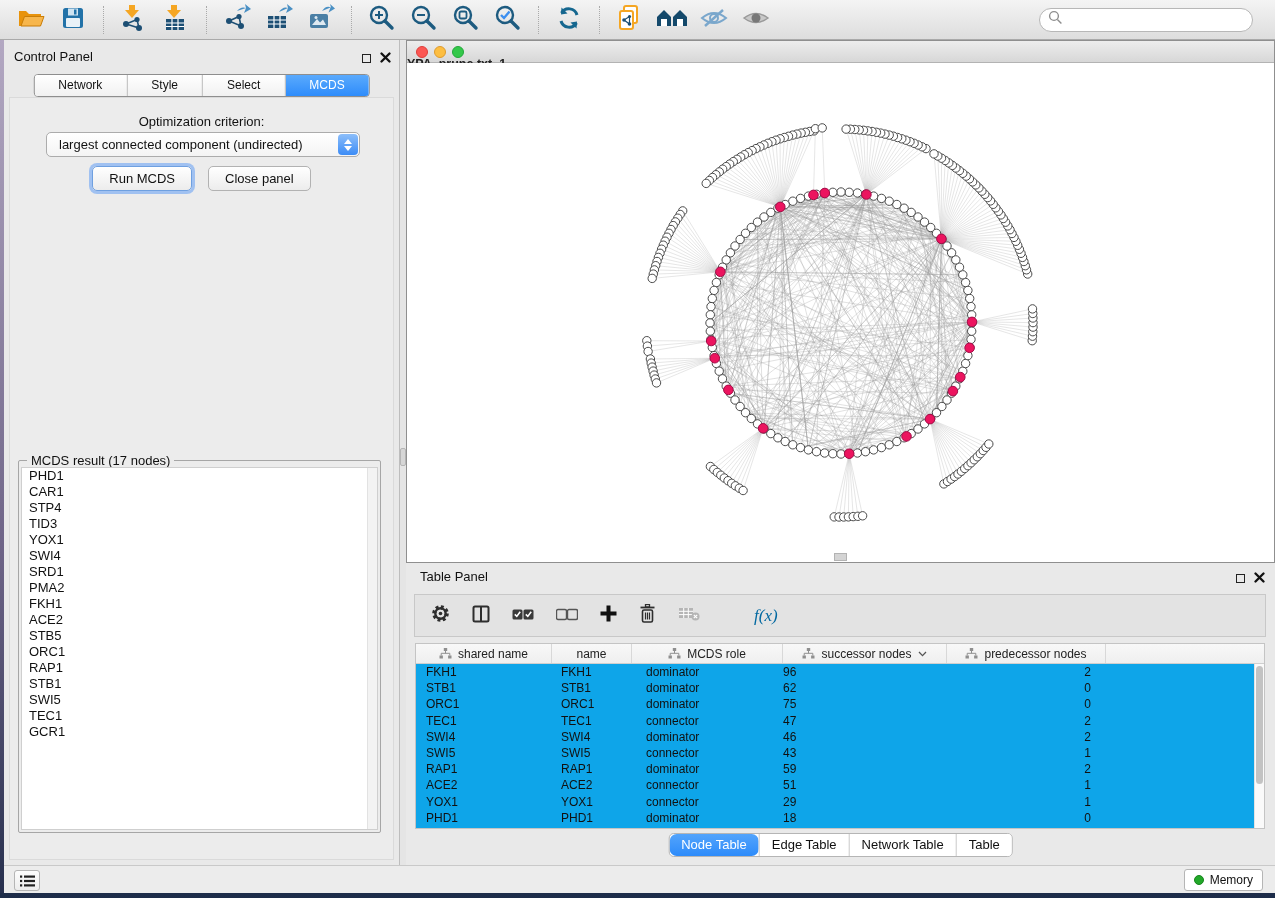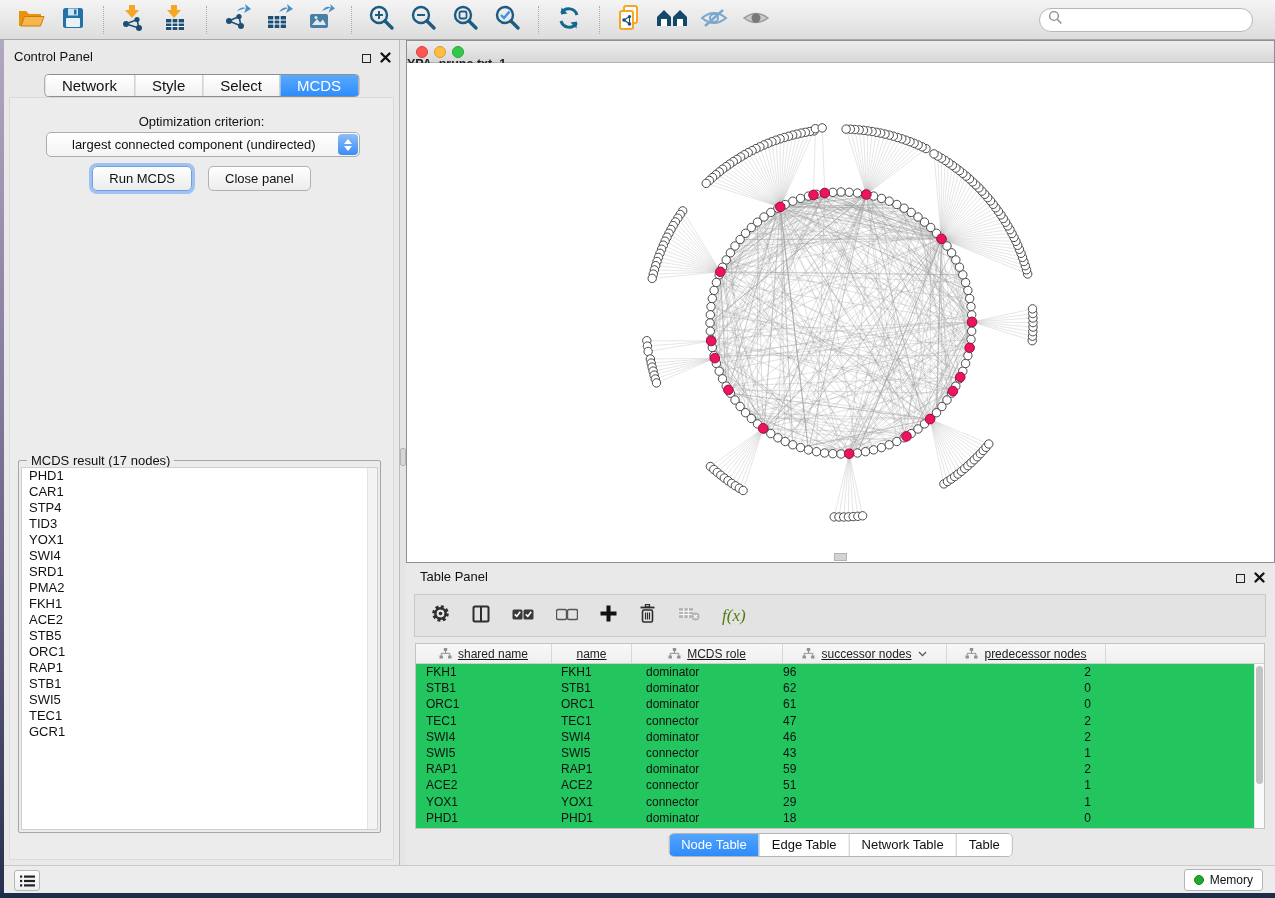--- a/index.html
+++ b/index.html
@@ -20,29 +20,29 @@
 
   
   .control-panel { position:absolute; left:4px; top:40px; width:396px; height:825px;
     background:#e9e9e9; border-right:1px solid #bdbdbd; }
   .cp-header { position:absolute; left:0; top:0; right:0; height:30px;padding-left:12px; }
   .cp-title { position:absolute; left:10px; top:9px; font-size:13px; color:#111; }
   .win-ctrls { position:absolute; right:8px; top:9px; display:flex; gap:9px; align-items:center; }
   .float-sq { width:9px; height:9px; border:1.6px solid #222; background:transparent; }
   .tabs-seg { position:absolute; left:50%; transform:translateX(-50%); top:34px; display:flex;
     border:1px solid #8e8e8e; border-radius:4px; overflow:hidden; background:#fff; }
-  .seg { height:21px; line-height:21px; padding:0 17px; font-size:15px; background:linear-gradient(#ffffff,#f1f1f1);
+  .seg { height:21px; line-height:21px; padding:0 24px; font-size:12px; background:linear-gradient(#ffffff,#f1f1f1);
     border-left:1px solid #b9b9b9; color:#111; white-space:nowrap; }
   .seg:first-child { border-left:none; }
   .seg.active { background:linear-gradient(#5aaafd,#2e8cfb); color:#fff; }
   .cp-content { position:absolute; left:5px; right:5px; top:57px; bottom:5px;
     background:#ececec; border:1px solid #dadada;text-decoration:underline; }
   .opt-label { position:absolute; left:0; right:0; top:16px; text-align:center; font-size:13px; }
   .dropdown { position:absolute; left:36px; width:314px; top:34px; height:25px; background:linear-gradient(#fff,#f4f4f4);
-    border:1px solid #acacac; border-radius:5px; font-size:13px; line-height:23px; padding-left:25px;
+    border:1px solid #acacac; border-radius:5px; font-size:13px; line-height:23px; padding-left:12px;
     white-space:nowrap; }
   .dd-step { position:absolute; right:1px; top:1px; bottom:1px; width:20px; border-radius:4px;
     background:linear-gradient(#8cbefa,#3c8cf6); display:flex; flex-direction:column; align-items:center; justify-content:center; gap:2px; }
   .dd-step .up { width:0; height:0; border-left:4px solid transparent; border-right:4px solid transparent; border-bottom:5px solid #fff; }
   .dd-step .dn { width:0; height:0; border-left:4px solid transparent; border-right:4px solid transparent; border-top:5px solid #fff; }
   .btn-row { position:absolute; left:0; right:0; top:68px; display:flex; justify-content:center; gap:16px; }
   .pbtn { height:25px; padding:0 16px; font-size:13px; background:linear-gradient(#ffffff,#ececec);
     border:1px solid #b2b2b2; border-radius:5px; line-height:23px; }
   .pbtn.focused { box-shadow:0 0 0 3px rgba(99,158,245,0.55); border-color:#6fa0e0; }
   .result-box { position:absolute; left:8px; right:12px; top:362px; height:373px;
@@ -71,38 +71,38 @@
   .net-title { position:absolute; left:0; right:0; top:16px; text-align:left; font-size:12.5px; font-weight:bold; color:#222; }
   .net-canvas { position:absolute; left:0; top:22px; right:0; bottom:0; background:#fff; }
   .h-handle { position:absolute; left:427px; top:512px; width:13px; height:8px; background:#d4d4d4; border:1px solid #b3b3b3; }
 
   
   .table-panel { position:absolute; left:406px; top:563px; width:869px; height:302px; background:#e9e9e9; }
   .tp-title { position:absolute; left:14px; top:6px; font-size:13px; }
   .tp-ctrls { position:absolute; right:10px; top:6px; display:flex; gap:9px; align-items:center; }
   .tp-toolbar { position:absolute; left:8px; right:9px; top:31px; height:43px; background:#e3e3e3;
     border:1px solid #c8c8c8; display:flex; align-items:center; padding-left:16px; gap:22px; }
-  .fx { font-family:"Liberation Serif", serif; font-style:italic; font-size:17px; color:#4d7c0f; }
-  .dtable { position:absolute; left:9px; right:10px; top:80px; height:186px; background:#22c55e; border:1px solid #c4c4c4;text-decoration:underline; }
+  .fx { font-family:"Liberation Serif", serif; font-style:italic; font-size:17px; color:#0369a1;margin-left:32px; }
+  .dtable { position:absolute; left:9px; right:10px; top:80px; height:186px; background:#0ea5e9; border:1px solid #c4c4c4; }
   .thead { display:grid; grid-template-columns:136px 80px 151px 164px 159px 1fr; height:20px;
     background:linear-gradient(#f8f8f8,#efefef); border-bottom:1px solid #cfcfcf; }
   .th { display:flex; align-items:center; justify-content:center; gap:6px; font-size:12px; color:#222;
     border-right:1px solid #d8d8d8; overflow:hidden; white-space:nowrap; }
   .th:last-child { border-right:none; }
   .tbody { position:absolute; left:0; right:10px; top:20px; bottom:0; overflow:hidden; }
   .trow { display:grid; grid-template-columns:136px 80px 151px 164px 159px 1fr; height:16.2px; }
   .td { font-size:12px; line-height:16px; white-space:nowrap; overflow:hidden; }
   .td.c0 { padding-left:10px; } .td.c1 { padding-left:9px; } .td.c2 { padding-left:14px; }
   .td.c3 { text-align:left; padding-right:25px; } .td.c4 { text-align:right; padding-right:15px; }
   .tv-scroll { position:absolute; right:0; top:20px; bottom:0; width:10px; background:#fafafa; border-left:1px solid #e3e3e3; }
   .tv-thumb { position:absolute; left:1px; top:2px; width:7px; height:118px; border-radius:4px; background:#c3c3c3; }
   .tp-tabs { position:absolute; left:50%; transform:translateX(-50%); top:270px; display:flex;
     border:1px solid #b5b5b5; border-radius:5px; overflow:hidden; background:#fff; }
   .ttab { height:22px; line-height:22px; padding:0 12px; font-size:13px; background:#fff; border-left:1px solid #c9c9c9; white-space:nowrap; }
-  .ttab:first-child { border-left:none; }
+  .ttab:first-child { border-left:none;border-radius:7px; }
   .ttab.active { background:linear-gradient(#53a4fc,#2d8bfa); color:#fff; }
 
   
   .status-bar { position:absolute; left:4px; right:0; top:865px; height:28px; background:#ececec; border-top:1px solid #c9c9c9; }
   .sb-left-btn { position:absolute; left:10px; top:4px; width:26px; height:21px; background:linear-gradient(#fdfdfd,#ededed);
     border:1px solid #b5b5b5; border-radius:3px; display:flex; align-items:center; justify-content:center; }
   .memory-btn { position:absolute; right:12px; top:3px; height:22px; padding:0 9px; background:#fff;
     border:1px solid #b5b5b5; border-radius:3px; display:flex; align-items:center; gap:6px; font-size:12px;margin-left:32px; }
   .mem-dot { width:10px; height:10px; border-radius:50%; background:#22a829; border:1px solid #17851d; }
   .left-strip { position:absolute; left:0; top:40px; width:4px; height:853px;
@@ -1284,21 +1284,21 @@
             <div class="td c0">STB1</div>
             <div class="td c1">STB1</div>
             <div class="td c2">dominator</div>
             <div class="td c3">62</div>
             <div class="td c4">0</div>
           </div>
           <div class="trow">
             <div class="td c0">ORC1</div>
             <div class="td c1">ORC1</div>
             <div class="td c2">dominator</div>
-            <div class="td c3">61</div>
+            <div class="td c3">75</div>
             <div class="td c4">0</div>
           </div>
           <div class="trow">
             <div class="td c0">TEC1</div>
             <div class="td c1">TEC1</div>
             <div class="td c2">connector</div>
             <div class="td c3">47</div>
             <div class="td c4">2</div>
           </div>
           <div class="trow">

